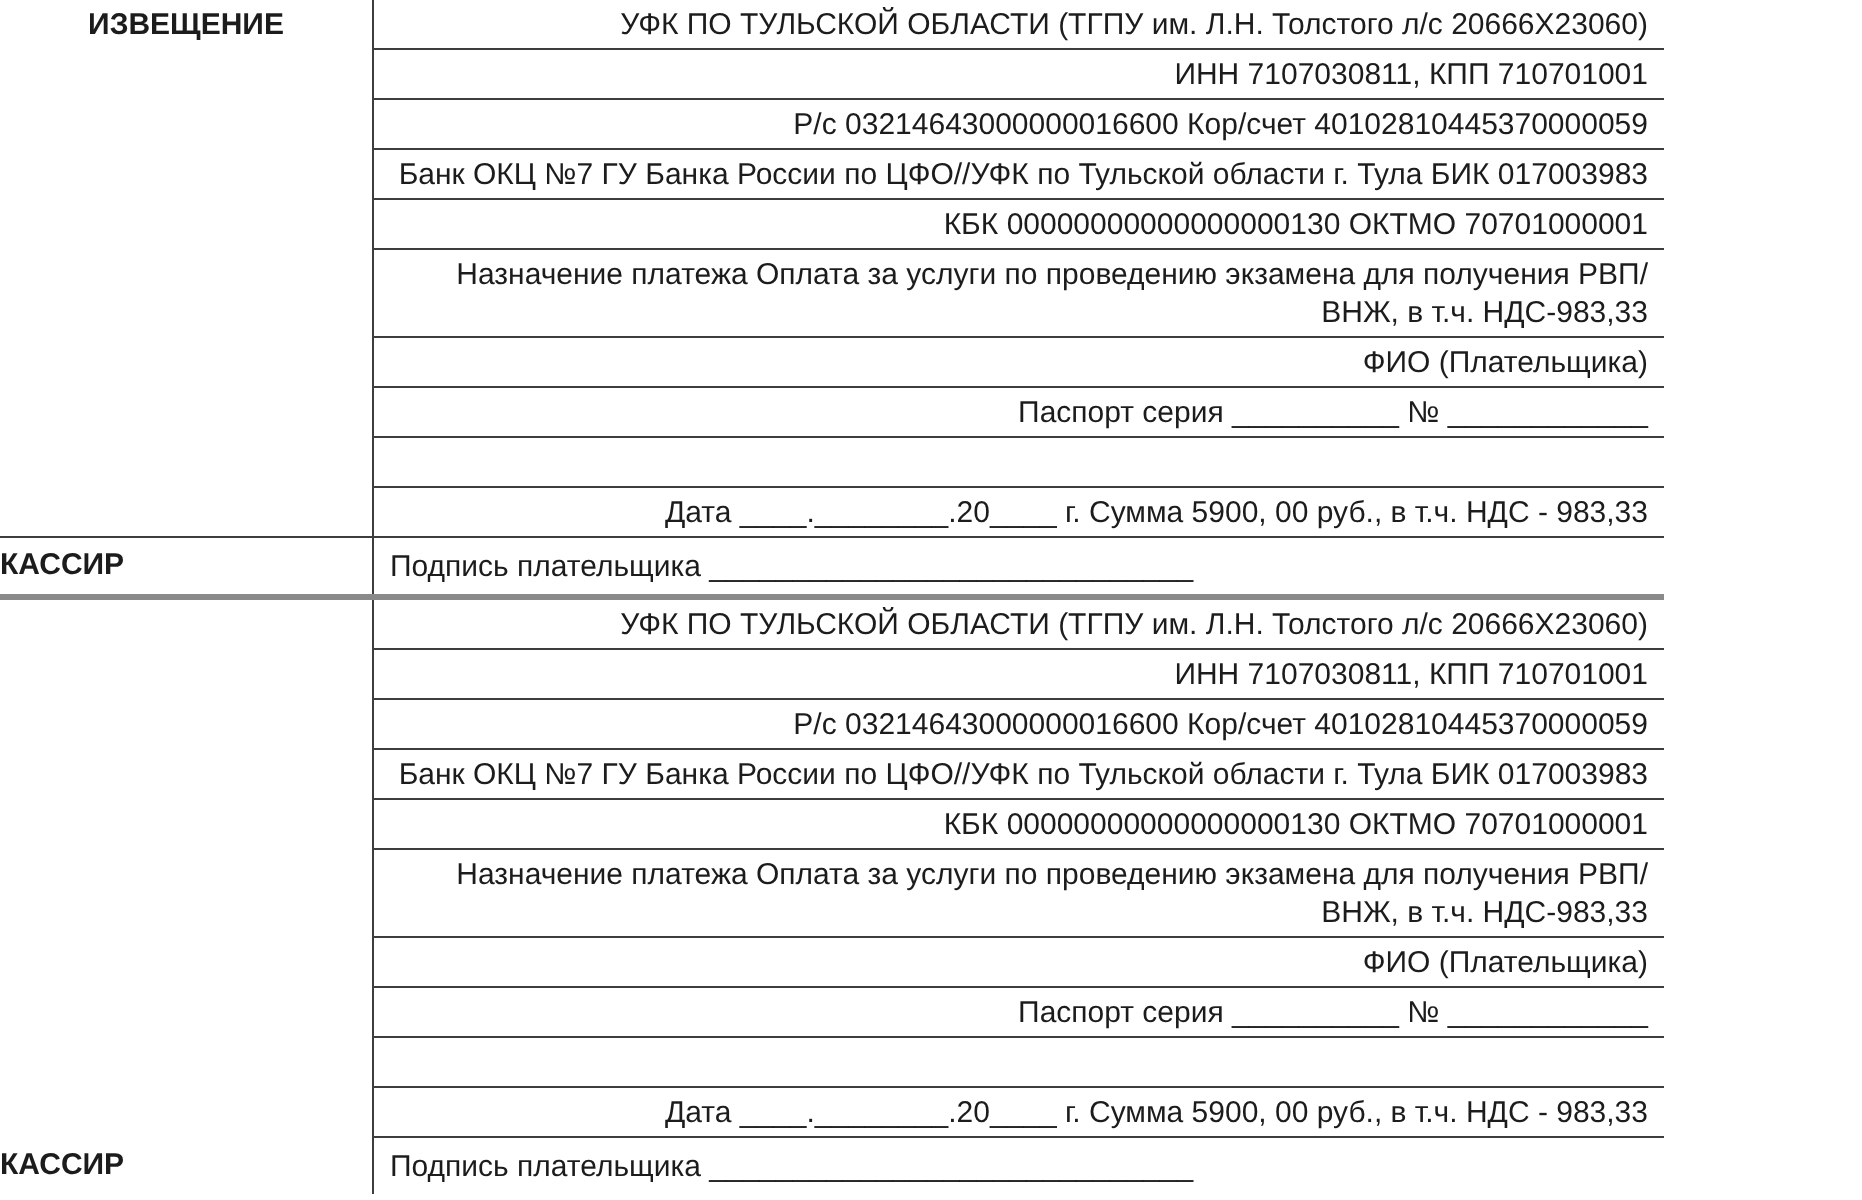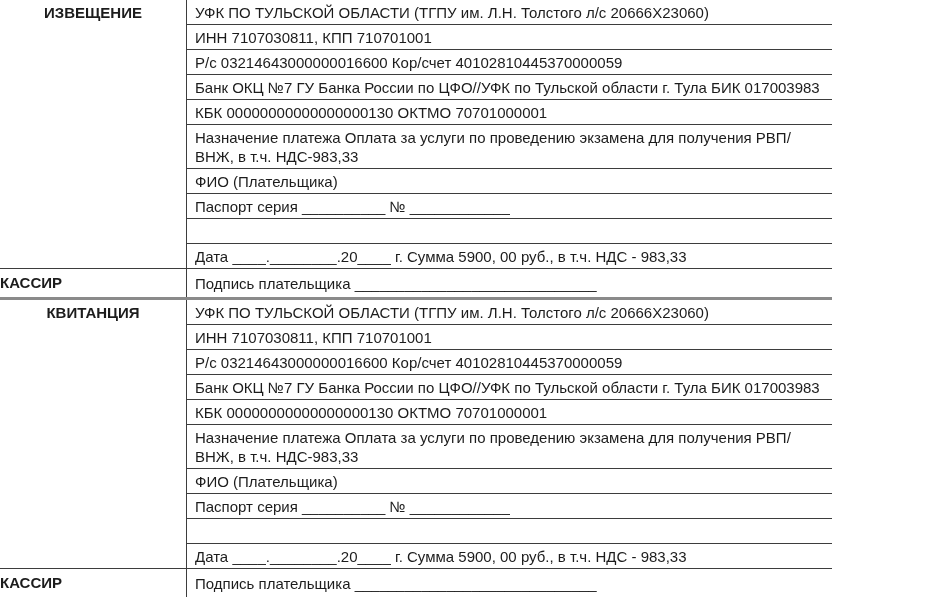--- a/index.html
+++ b/index.html
@@ -12,20 +12,21 @@
   .stub {
     grid-column: 1; grid-row: 1;
     font-weight: 700; text-align: center; padding-top: 4px;
     border-bottom: 1px solid #3d3d3d; box-sizing: border-box;
   }
   .content { grid-column: 2; grid-row: 1; border-left: 1.5px solid #3d3d3d; }
   .row {
     padding: 3px 8px 2px; line-height: 19px; min-height: 19px;
     border-bottom: 1px solid #3d3d3d; box-sizing: content-box;
     white-space: normal;
+    text-align: right;
   }
   .cashier {
     grid-column: 1; grid-row: 2;
     font-weight: 700; text-align: left; padding: 5px 0 4px;
   }
   .signature {
     grid-column: 2; grid-row: 2;
     border-left: 1.5px solid #3d3d3d; padding: 5px 8px 4px; line-height: 19px;
   }
   .separator { height: 3px; background: #8a8a8a; }
@@ -48,21 +49,20 @@
           <div class="row"><span>ФИО (Плательщика)</span></div>
           <div class="row"><span>Паспорт серия __________ № ____________</span></div>
           <div class="row">&nbsp;</div>
           <div class="row"><span class="b">Дата ____.________.20____ г. Сумма 5900, 00 руб., в т.ч. НДС - 983,33</span></div>
         </div>
         <div class="cashier">КАССИР</div>
         <div class="signature">Подпись плательщика _____________________________</div>
       </div>
       <div class="separator" style="background: rgb(138, 138, 138);"></div>
       <div class="section">
-        <div class="stub">КВИТАНЦИЯ</div>
         <div class="content">
           <div class="row"><span>УФК ПО ТУЛЬСКОЙ ОБЛАСТИ (ТГПУ им. Л.Н. Толстого л/с 20666X23060)</span></div>
           <div class="row"><span>ИНН 7107030811, КПП 710701001</span></div>
           <div class="row"><span>Р/с 03214643000000016600 Кор/счет 40102810445370000059</span></div>
           <div class="row"><span class="b">Банк ОКЦ №7 ГУ Банка России по ЦФО</span><span>//УФК по Тульской области г. Тула </span><span class="b">БИК</span><span> 017003983</span></div>
           <div class="row"><span class="b">КБК </span><span>00000000000000000130 </span><span class="b">ОКТМО</span><span> 70701000001</span></div>
           <div class="row"><span>Назначение платежа </span><span class="b">Оплата за услуги по проведению экзамена для получения РВП/ВНЖ, в т.ч. НДС-983,33</span></div>
           <div class="row"><span>ФИО (Плательщика)</span></div>
           <div class="row"><span>Паспорт серия __________ № ____________</span></div>
           <div class="row">&nbsp;</div>

